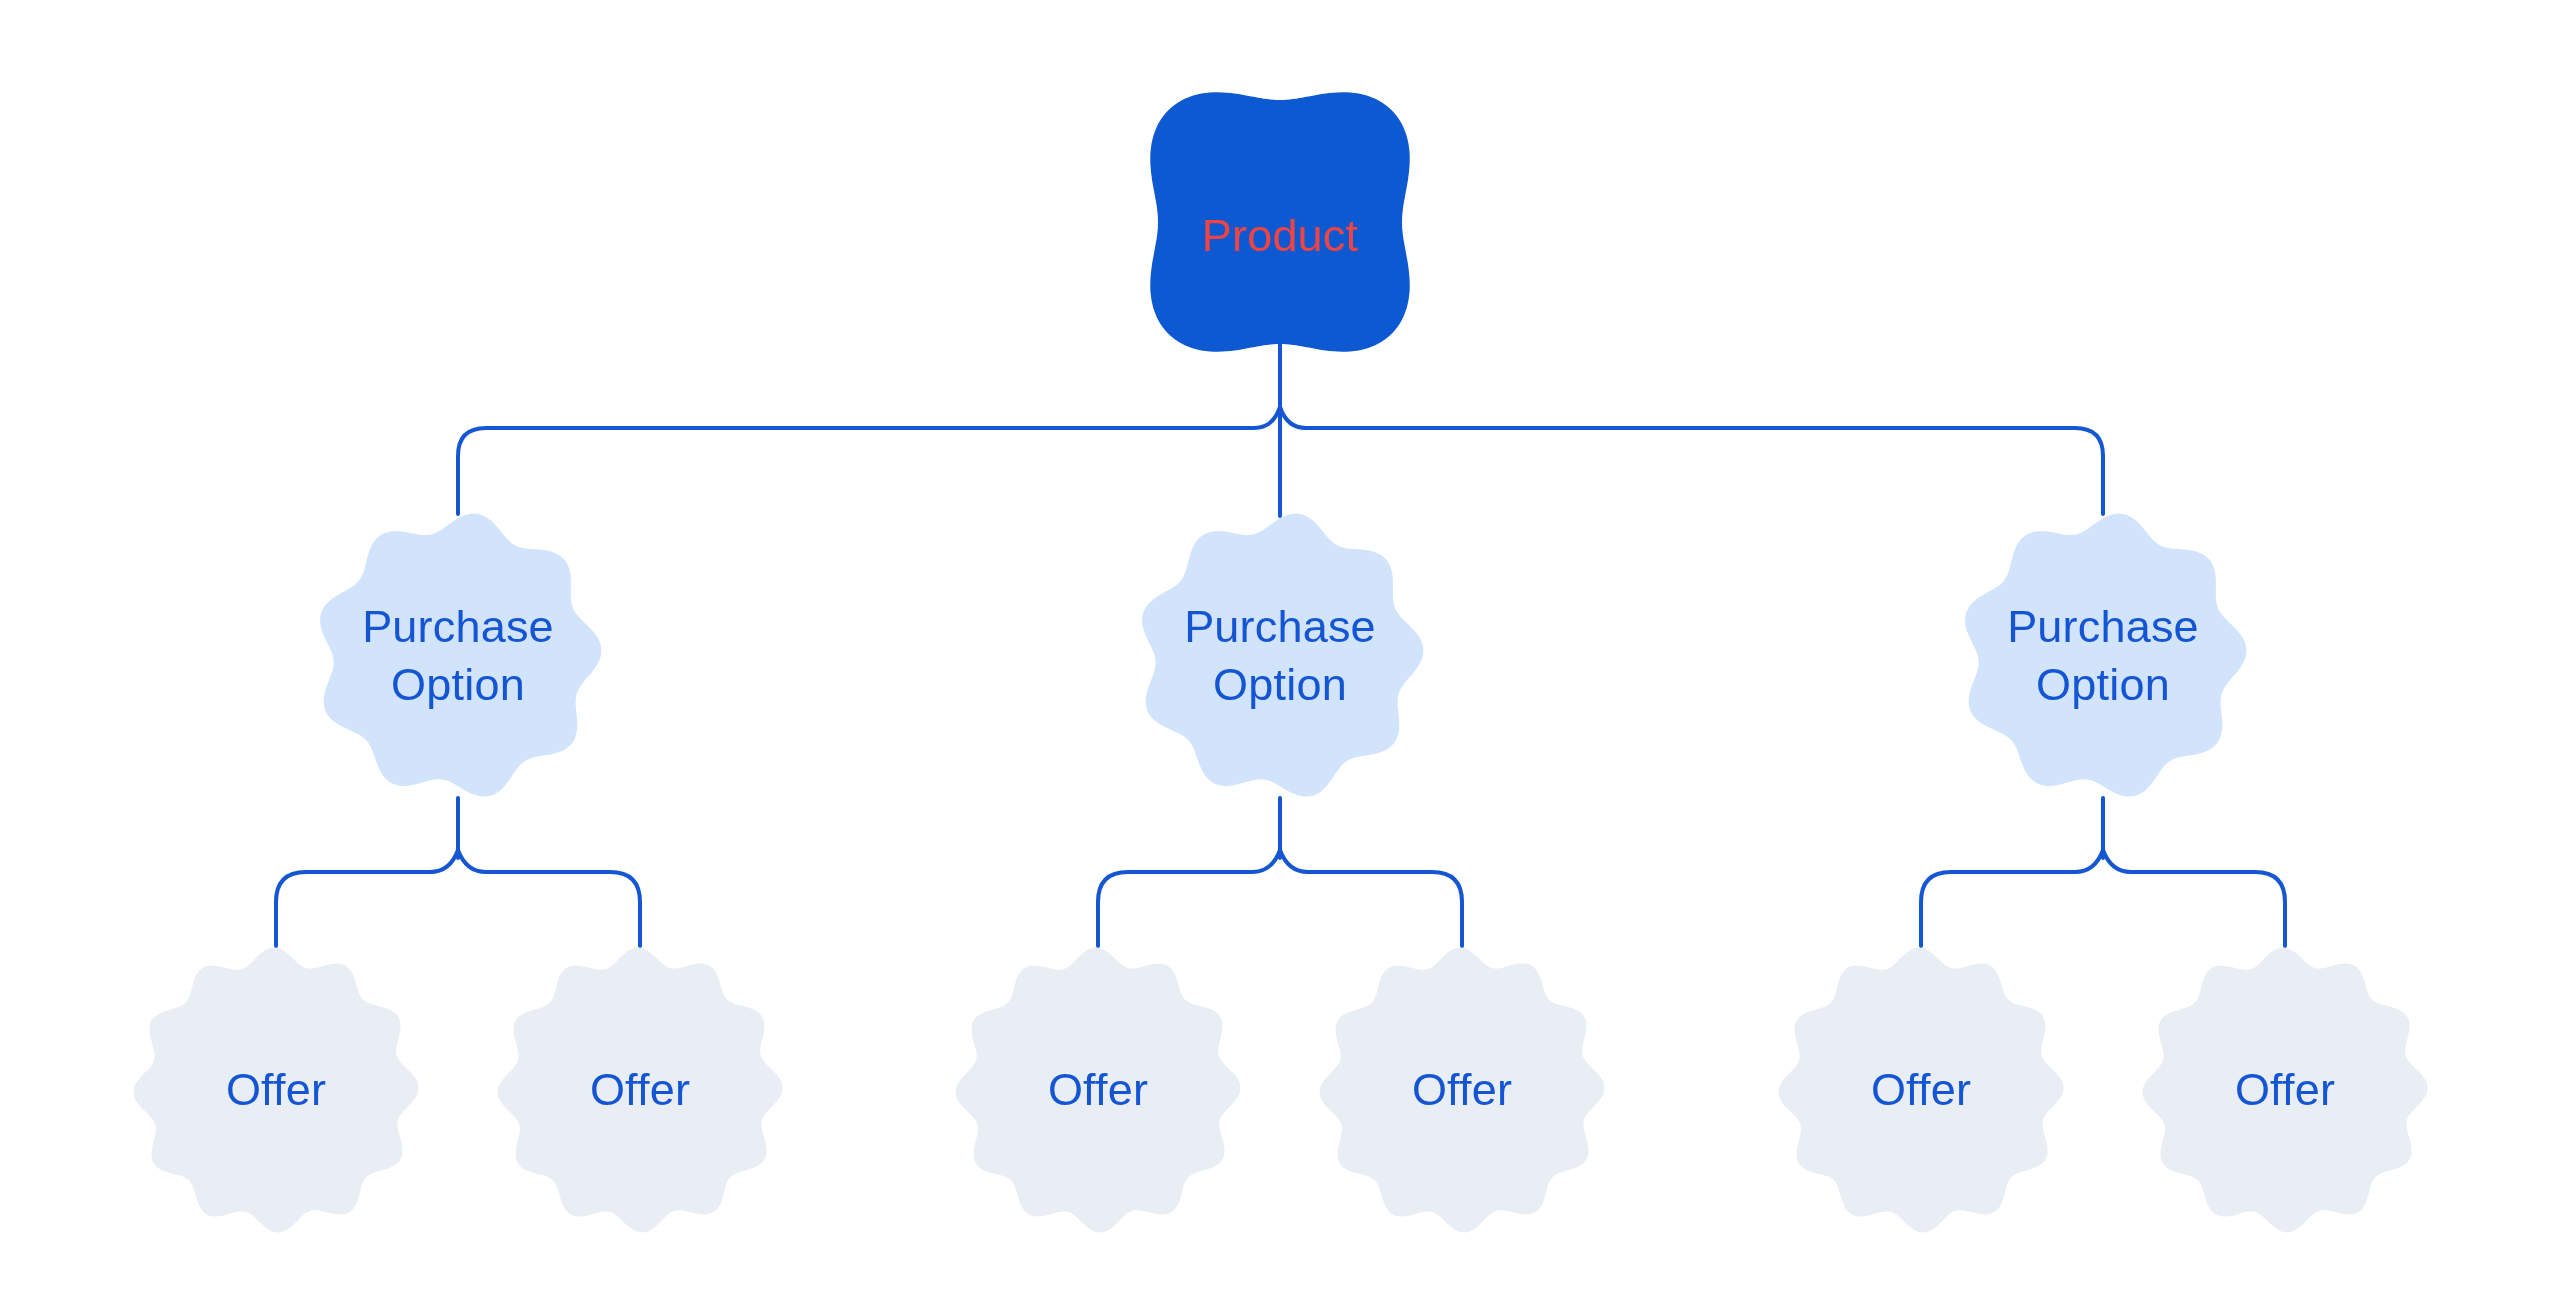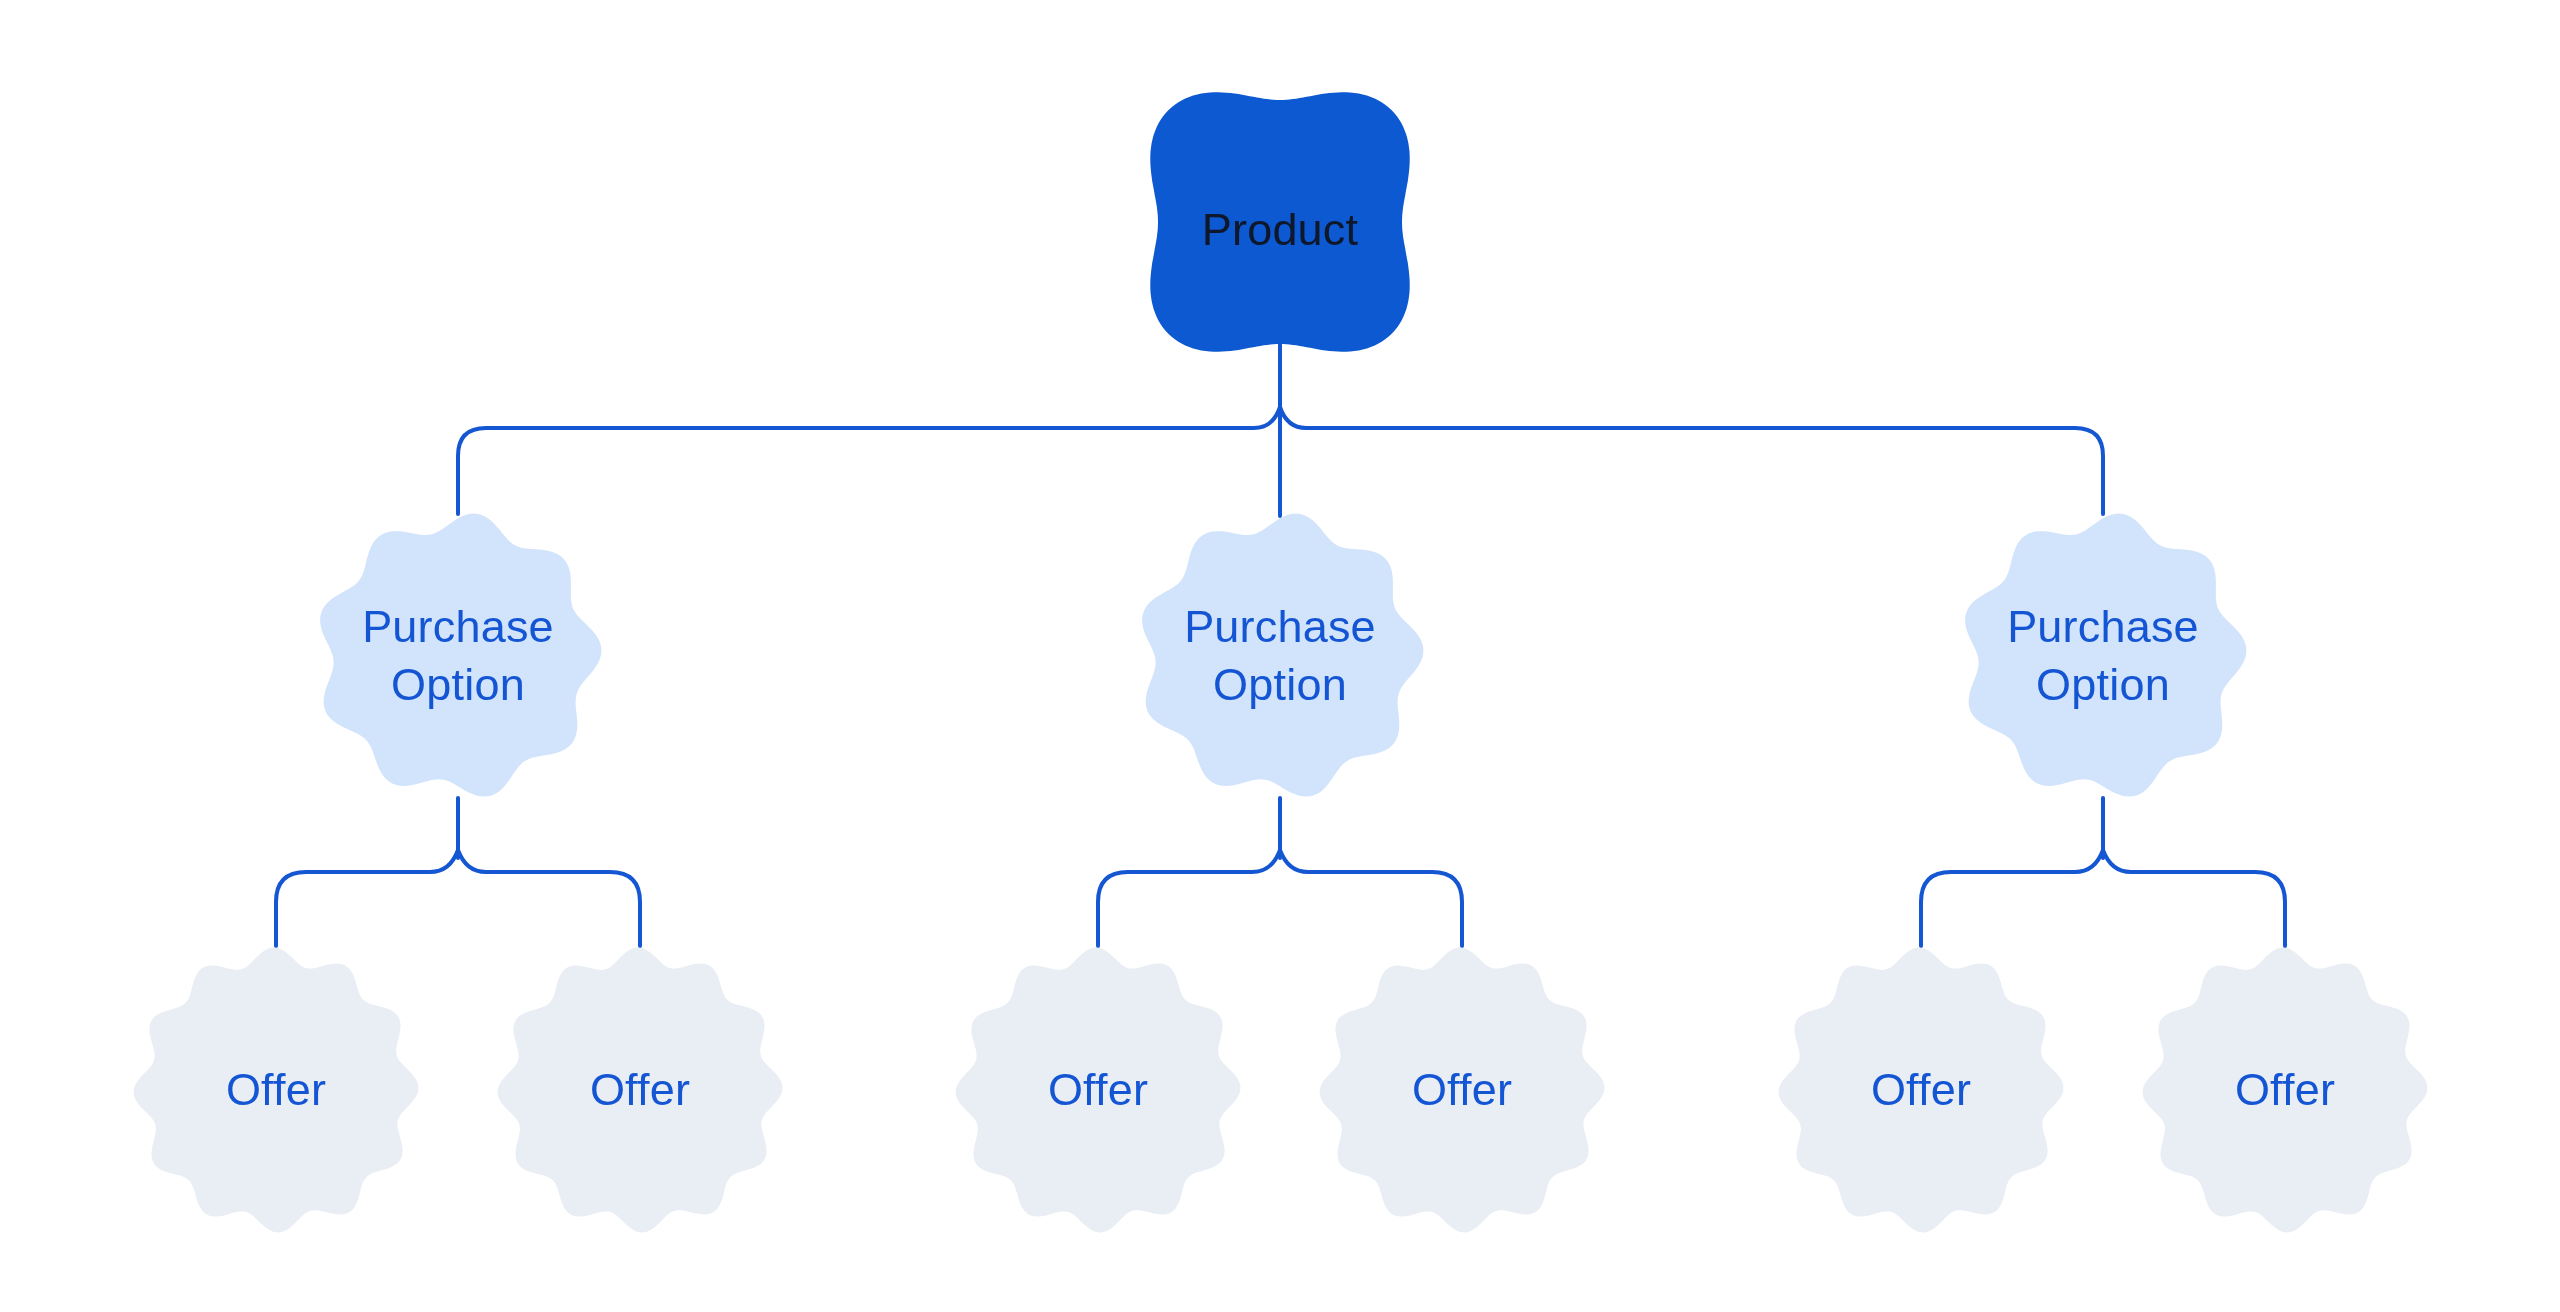--- a/index.html
+++ b/index.html
@@ -53,21 +53,21 @@
       <path d="M418.3,1090.0L417.4,1093.7L415.6,1097.3L413.1,1100.8L410.2,1104.1L407.2,1107.3L404.2,1110.3L401.6,1113.3L399.5,1116.3L398.1,1119.3L397.4,1122.5L397.4,1126.0L398.0,1129.6L399.0,1133.6L400.2,1137.7L401.4,1141.9L402.2,1146.2L402.6,1150.4L402.3,1154.3L401.2,1158.0L399.3,1161.2L396.6,1163.9L393.2,1166.1L389.3,1167.9L385.2,1169.3L381.0,1170.5L376.9,1171.7L373.1,1173.0L369.8,1174.5L367.1,1176.4L364.9,1178.9L363.1,1181.8L361.8,1185.3L360.7,1189.2L359.7,1193.4L358.6,1197.6L357.2,1201.8L355.4,1205.6L353.2,1208.9L350.4,1211.5L347.2,1213.3L343.5,1214.3L339.4,1214.5L335.2,1214.1L330.9,1213.3L326.6,1212.2L322.5,1211.2L318.6,1210.4L315.0,1210.1L311.7,1210.4L308.5,1211.4L305.6,1213.1L302.7,1215.5L299.8,1218.3L296.8,1221.4L293.7,1224.5L290.4,1227.4L287.0,1229.8L283.4,1231.5L279.7,1232.4L276.0,1232.3L272.3,1231.4L268.7,1229.6L265.2,1227.1L261.9,1224.2L258.7,1221.2L255.7,1218.2L252.7,1215.6L249.7,1213.5L246.7,1212.1L243.5,1211.4L240.0,1211.4L236.4,1212.0L232.4,1213.0L228.3,1214.2L224.1,1215.4L219.8,1216.2L215.6,1216.6L211.7,1216.3L208.0,1215.2L204.8,1213.3L202.1,1210.6L199.9,1207.2L198.1,1203.3L196.7,1199.2L195.5,1195.0L194.3,1190.9L193.0,1187.1L191.5,1183.8L189.6,1181.1L187.1,1178.9L184.2,1177.1L180.7,1175.8L176.8,1174.7L172.6,1173.7L168.4,1172.6L164.2,1171.2L160.4,1169.4L157.1,1167.2L154.5,1164.4L152.7,1161.2L151.7,1157.5L151.5,1153.4L151.9,1149.2L152.7,1144.9L153.8,1140.6L154.8,1136.5L155.6,1132.6L155.9,1129.0L155.6,1125.7L154.6,1122.5L152.9,1119.6L150.5,1116.7L147.7,1113.8L144.6,1110.8L141.5,1107.7L138.6,1104.4L136.2,1101.0L134.5,1097.4L133.6,1093.7L133.7,1090.0L134.6,1086.3L136.4,1082.7L138.9,1079.2L141.8,1075.9L144.8,1072.7L147.8,1069.7L150.4,1066.7L152.5,1063.7L153.9,1060.7L154.6,1057.5L154.6,1054.0L154.0,1050.4L153.0,1046.4L151.8,1042.3L150.6,1038.1L149.8,1033.8L149.4,1029.6L149.7,1025.7L150.8,1022.0L152.7,1018.8L155.4,1016.1L158.8,1013.9L162.7,1012.1L166.8,1010.7L171.0,1009.5L175.1,1008.3L178.9,1007.0L182.2,1005.5L184.9,1003.6L187.1,1001.1L188.9,998.2L190.2,994.7L191.3,990.8L192.3,986.6L193.4,982.4L194.8,978.2L196.6,974.4L198.8,971.1L201.6,968.5L204.8,966.7L208.5,965.7L212.6,965.5L216.8,965.9L221.1,966.7L225.4,967.8L229.5,968.8L233.4,969.6L237.0,969.9L240.3,969.6L243.5,968.6L246.4,966.9L249.3,964.5L252.2,961.7L255.2,958.6L258.3,955.5L261.6,952.6L265.0,950.2L268.6,948.5L272.3,947.6L276.0,947.7L279.7,948.6L283.3,950.4L286.8,952.9L290.1,955.8L293.3,958.8L296.3,961.8L299.3,964.4L302.3,966.5L305.3,967.9L308.5,968.6L312.0,968.6L315.6,968.0L319.6,967.0L323.7,965.8L327.9,964.6L332.2,963.8L336.4,963.4L340.3,963.7L344.0,964.8L347.2,966.7L349.9,969.4L352.1,972.8L353.9,976.7L355.3,980.8L356.5,985.0L357.7,989.1L359.0,992.9L360.5,996.2L362.4,998.9L364.9,1001.1L367.8,1002.9L371.3,1004.2L375.2,1005.3L379.4,1006.3L383.6,1007.4L387.8,1008.8L391.6,1010.6L394.9,1012.8L397.5,1015.6L399.3,1018.8L400.3,1022.5L400.5,1026.6L400.1,1030.8L399.3,1035.1L398.2,1039.4L397.2,1043.5L396.4,1047.4L396.1,1051.0L396.4,1054.3L397.4,1057.5L399.1,1060.4L401.5,1063.3L404.3,1066.2L407.4,1069.2L410.5,1072.3L413.4,1075.6L415.8,1079.0L417.5,1082.6L418.4,1086.3L418.3,1090.0Z" fill="#e9edf4"></path>
       <path d="M782.3,1090.0L781.4,1093.7L779.6,1097.3L777.1,1100.8L774.2,1104.1L771.2,1107.3L768.2,1110.3L765.6,1113.3L763.5,1116.3L762.1,1119.3L761.4,1122.5L761.4,1126.0L762.0,1129.6L763.0,1133.6L764.2,1137.7L765.4,1141.9L766.2,1146.2L766.6,1150.4L766.3,1154.3L765.2,1158.0L763.3,1161.2L760.6,1163.9L757.2,1166.1L753.3,1167.9L749.2,1169.3L745.0,1170.5L740.9,1171.7L737.1,1173.0L733.8,1174.5L731.1,1176.4L728.9,1178.9L727.1,1181.8L725.8,1185.3L724.7,1189.2L723.7,1193.4L722.6,1197.6L721.2,1201.8L719.4,1205.6L717.2,1208.9L714.4,1211.5L711.2,1213.3L707.5,1214.3L703.4,1214.5L699.2,1214.1L694.9,1213.3L690.6,1212.2L686.5,1211.2L682.6,1210.4L679.0,1210.1L675.7,1210.4L672.5,1211.4L669.6,1213.1L666.7,1215.5L663.8,1218.3L660.8,1221.4L657.7,1224.5L654.4,1227.4L651.0,1229.8L647.4,1231.5L643.7,1232.4L640.0,1232.3L636.3,1231.4L632.7,1229.6L629.2,1227.1L625.9,1224.2L622.7,1221.2L619.7,1218.2L616.7,1215.6L613.7,1213.5L610.7,1212.1L607.5,1211.4L604.0,1211.4L600.4,1212.0L596.4,1213.0L592.3,1214.2L588.1,1215.4L583.8,1216.2L579.6,1216.6L575.7,1216.3L572.0,1215.2L568.8,1213.3L566.1,1210.6L563.9,1207.2L562.1,1203.3L560.7,1199.2L559.5,1195.0L558.3,1190.9L557.0,1187.1L555.5,1183.8L553.6,1181.1L551.1,1178.9L548.2,1177.1L544.7,1175.8L540.8,1174.7L536.6,1173.7L532.4,1172.6L528.2,1171.2L524.4,1169.4L521.1,1167.2L518.5,1164.4L516.7,1161.2L515.7,1157.5L515.5,1153.4L515.9,1149.2L516.7,1144.9L517.8,1140.6L518.8,1136.5L519.6,1132.6L519.9,1129.0L519.6,1125.7L518.6,1122.5L516.9,1119.6L514.5,1116.7L511.7,1113.8L508.6,1110.8L505.5,1107.7L502.6,1104.4L500.2,1101.0L498.5,1097.4L497.6,1093.7L497.7,1090.0L498.6,1086.3L500.4,1082.7L502.9,1079.2L505.8,1075.9L508.8,1072.7L511.8,1069.7L514.4,1066.7L516.5,1063.7L517.9,1060.7L518.6,1057.5L518.6,1054.0L518.0,1050.4L517.0,1046.4L515.8,1042.3L514.6,1038.1L513.8,1033.8L513.4,1029.6L513.7,1025.7L514.8,1022.0L516.7,1018.8L519.4,1016.1L522.8,1013.9L526.7,1012.1L530.8,1010.7L535.0,1009.5L539.1,1008.3L542.9,1007.0L546.2,1005.5L548.9,1003.6L551.1,1001.1L552.9,998.2L554.2,994.7L555.3,990.8L556.3,986.6L557.4,982.4L558.8,978.2L560.6,974.4L562.8,971.1L565.6,968.5L568.8,966.7L572.5,965.7L576.6,965.5L580.8,965.9L585.1,966.7L589.4,967.8L593.5,968.8L597.4,969.6L601.0,969.9L604.3,969.6L607.5,968.6L610.4,966.9L613.3,964.5L616.2,961.7L619.2,958.6L622.3,955.5L625.6,952.6L629.0,950.2L632.6,948.5L636.3,947.6L640.0,947.7L643.7,948.6L647.3,950.4L650.8,952.9L654.1,955.8L657.3,958.8L660.3,961.8L663.3,964.4L666.3,966.5L669.3,967.9L672.5,968.6L676.0,968.6L679.6,968.0L683.6,967.0L687.7,965.8L691.9,964.6L696.2,963.8L700.4,963.4L704.3,963.7L708.0,964.8L711.2,966.7L713.9,969.4L716.1,972.8L717.9,976.7L719.3,980.8L720.5,985.0L721.7,989.1L723.0,992.9L724.5,996.2L726.4,998.9L728.9,1001.1L731.8,1002.9L735.3,1004.2L739.2,1005.3L743.4,1006.3L747.6,1007.4L751.8,1008.8L755.6,1010.6L758.9,1012.8L761.5,1015.6L763.3,1018.8L764.3,1022.5L764.5,1026.6L764.1,1030.8L763.3,1035.1L762.2,1039.4L761.2,1043.5L760.4,1047.4L760.1,1051.0L760.4,1054.3L761.4,1057.5L763.1,1060.4L765.5,1063.3L768.3,1066.2L771.4,1069.2L774.5,1072.3L777.4,1075.6L779.8,1079.0L781.5,1082.6L782.4,1086.3L782.3,1090.0Z" fill="#e9edf4"></path>
       <path d="M1422.8,656.0L1421.6,659.7L1419.9,663.3L1417.8,666.8L1415.4,670.2L1412.8,673.5L1410.1,676.6L1407.5,679.6L1405.0,682.6L1402.8,685.5L1400.9,688.4L1399.5,691.4L1398.4,694.5L1397.8,697.7L1397.6,701.1L1397.6,704.7L1397.9,708.5L1398.4,712.5L1398.8,716.5L1399.1,720.7L1399.3,724.8L1399.1,729.0L1398.5,732.9L1397.4,736.7L1395.9,740.2L1393.8,743.4L1391.3,746.1L1388.3,748.5L1384.9,750.5L1381.2,752.0L1377.3,753.3L1373.2,754.2L1369.1,755.0L1365.1,755.6L1361.2,756.2L1357.5,756.9L1354.0,757.8L1350.8,759.0L1347.8,760.4L1345.1,762.3L1342.6,764.5L1340.3,767.0L1338.1,769.9L1335.9,773.1L1333.6,776.5L1331.3,779.9L1328.8,783.2L1326.2,786.4L1323.3,789.4L1320.3,791.9L1317.0,793.9L1313.5,795.4L1309.8,796.3L1306.1,796.6L1302.2,796.3L1298.4,795.5L1294.5,794.1L1290.7,792.4L1287.0,790.5L1283.5,788.4L1280.0,786.3L1276.6,784.3L1273.4,782.6L1270.2,781.1L1267.0,780.1L1263.7,779.4L1260.5,779.2L1257.1,779.5L1253.6,780.1L1250.0,780.9L1246.2,782.0L1242.3,783.1L1238.3,784.2L1234.3,785.1L1230.2,785.8L1226.1,786.1L1222.2,785.8L1218.4,785.1L1214.9,783.8L1211.6,782.0L1208.6,779.6L1206.0,776.8L1203.7,773.5L1201.7,769.9L1200.0,766.1L1198.5,762.3L1197.1,758.4L1195.8,754.6L1194.5,751.0L1193.1,747.6L1191.5,744.5L1189.6,741.8L1187.5,739.3L1185.0,737.2L1182.1,735.3L1179.0,733.5L1175.6,731.9L1171.9,730.3L1168.2,728.6L1164.4,726.8L1160.7,724.8L1157.3,722.6L1154.1,720.1L1151.4,717.3L1149.1,714.3L1147.4,710.9L1146.3,707.3L1145.7,703.5L1145.7,699.6L1146.2,695.6L1147.1,691.6L1148.3,687.6L1149.7,683.7L1151.2,679.9L1152.6,676.2L1153.9,672.6L1154.8,669.2L1155.4,665.8L1155.6,662.5L1155.4,659.3L1154.8,656.0L1153.7,652.7L1152.3,649.3L1150.7,645.8L1148.9,642.2L1147.1,638.5L1145.4,634.7L1143.9,630.8L1142.8,626.8L1142.2,622.9L1142.1,619.0L1142.5,615.3L1143.6,611.7L1145.2,608.3L1147.4,605.1L1150.0,602.2L1153.1,599.5L1156.5,597.1L1160.0,594.9L1163.6,592.8L1167.2,590.8L1170.6,588.9L1173.7,587.0L1176.6,584.9L1179.1,582.7L1181.2,580.2L1183.0,577.5L1184.5,574.5L1185.8,571.1L1186.8,567.6L1187.8,563.8L1188.7,559.8L1189.8,555.8L1191.0,551.8L1192.5,548.0L1194.3,544.3L1196.5,541.0L1199.0,538.1L1201.9,535.7L1205.1,533.8L1208.6,532.4L1212.4,531.5L1216.4,531.2L1220.5,531.2L1224.6,531.6L1228.7,532.3L1232.8,533.0L1236.7,533.8L1240.5,534.5L1244.1,534.9L1247.6,535.1L1250.9,534.8L1254.1,534.2L1257.2,533.1L1260.3,531.6L1263.4,529.8L1266.5,527.6L1269.7,525.3L1273.0,522.9L1276.5,520.5L1280.0,518.3L1283.7,516.4L1287.4,514.9L1291.2,513.9L1295.0,513.5L1298.7,513.7L1302.4,514.5L1306.0,516.0L1309.4,517.9L1312.6,520.3L1315.6,523.1L1318.5,526.2L1321.2,529.3L1323.7,532.5L1326.2,535.6L1328.7,538.5L1331.2,541.0L1333.8,543.2L1336.5,545.0L1339.5,546.5L1342.6,547.5L1346.0,548.3L1349.7,548.7L1353.5,549.1L1357.5,549.3L1361.6,549.6L1365.8,550.1L1369.9,550.8L1373.8,551.8L1377.6,553.2L1381.0,555.0L1384.0,557.3L1386.6,560.0L1388.7,563.1L1390.4,566.6L1391.6,570.4L1392.4,574.4L1392.8,578.5L1392.9,582.7L1392.9,586.8L1392.8,590.8L1392.8,594.8L1392.9,598.5L1393.3,602.0L1394.0,605.3L1395.0,608.4L1396.5,611.3L1398.4,614.1L1400.6,616.8L1403.2,619.5L1406.0,622.2L1408.9,625.0L1411.9,628.0L1414.7,631.0L1417.3,634.3L1419.6,637.6L1421.4,641.1L1422.6,644.8L1423.3,648.5L1423.3,652.2L1422.8,656.0Z" fill="#d2e3fc"></path>
       <path d="M1240.3,1090.0L1239.4,1093.7L1237.6,1097.3L1235.1,1100.8L1232.2,1104.1L1229.2,1107.3L1226.2,1110.3L1223.6,1113.3L1221.5,1116.3L1220.1,1119.3L1219.4,1122.5L1219.4,1126.0L1220.0,1129.6L1221.0,1133.6L1222.2,1137.7L1223.4,1141.9L1224.2,1146.2L1224.6,1150.4L1224.3,1154.3L1223.2,1158.0L1221.3,1161.2L1218.6,1163.9L1215.2,1166.1L1211.3,1167.9L1207.2,1169.3L1203.0,1170.5L1198.9,1171.7L1195.1,1173.0L1191.8,1174.5L1189.1,1176.4L1186.9,1178.9L1185.1,1181.8L1183.8,1185.3L1182.7,1189.2L1181.7,1193.4L1180.6,1197.6L1179.2,1201.8L1177.4,1205.6L1175.2,1208.9L1172.4,1211.5L1169.2,1213.3L1165.5,1214.3L1161.4,1214.5L1157.2,1214.1L1152.9,1213.3L1148.6,1212.2L1144.5,1211.2L1140.6,1210.4L1137.0,1210.1L1133.7,1210.4L1130.5,1211.4L1127.6,1213.1L1124.7,1215.5L1121.8,1218.3L1118.8,1221.4L1115.7,1224.5L1112.4,1227.4L1109.0,1229.8L1105.4,1231.5L1101.7,1232.4L1098.0,1232.3L1094.3,1231.4L1090.7,1229.6L1087.2,1227.1L1083.9,1224.2L1080.7,1221.2L1077.7,1218.2L1074.7,1215.6L1071.7,1213.5L1068.7,1212.1L1065.5,1211.4L1062.0,1211.4L1058.4,1212.0L1054.4,1213.0L1050.3,1214.2L1046.1,1215.4L1041.8,1216.2L1037.6,1216.6L1033.7,1216.3L1030.0,1215.2L1026.8,1213.3L1024.1,1210.6L1021.9,1207.2L1020.1,1203.3L1018.7,1199.2L1017.5,1195.0L1016.3,1190.9L1015.0,1187.1L1013.5,1183.8L1011.6,1181.1L1009.1,1178.9L1006.2,1177.1L1002.7,1175.8L998.8,1174.7L994.6,1173.7L990.4,1172.6L986.2,1171.2L982.4,1169.4L979.1,1167.2L976.5,1164.4L974.7,1161.2L973.7,1157.5L973.5,1153.4L973.9,1149.2L974.7,1144.9L975.8,1140.6L976.8,1136.5L977.6,1132.6L977.9,1129.0L977.6,1125.7L976.6,1122.5L974.9,1119.6L972.5,1116.7L969.7,1113.8L966.6,1110.8L963.5,1107.7L960.6,1104.4L958.2,1101.0L956.5,1097.4L955.6,1093.7L955.7,1090.0L956.6,1086.3L958.4,1082.7L960.9,1079.2L963.8,1075.9L966.8,1072.7L969.8,1069.7L972.4,1066.7L974.5,1063.7L975.9,1060.7L976.6,1057.5L976.6,1054.0L976.0,1050.4L975.0,1046.4L973.8,1042.3L972.6,1038.1L971.8,1033.8L971.4,1029.6L971.7,1025.7L972.8,1022.0L974.7,1018.8L977.4,1016.1L980.8,1013.9L984.7,1012.1L988.8,1010.7L993.0,1009.5L997.1,1008.3L1000.9,1007.0L1004.2,1005.5L1006.9,1003.6L1009.1,1001.1L1010.9,998.2L1012.2,994.7L1013.3,990.8L1014.3,986.6L1015.4,982.4L1016.8,978.2L1018.6,974.4L1020.8,971.1L1023.6,968.5L1026.8,966.7L1030.5,965.7L1034.6,965.5L1038.8,965.9L1043.1,966.7L1047.4,967.8L1051.5,968.8L1055.4,969.6L1059.0,969.9L1062.3,969.6L1065.5,968.6L1068.4,966.9L1071.3,964.5L1074.2,961.7L1077.2,958.6L1080.3,955.5L1083.6,952.6L1087.0,950.2L1090.6,948.5L1094.3,947.6L1098.0,947.7L1101.7,948.6L1105.3,950.4L1108.8,952.9L1112.1,955.8L1115.3,958.8L1118.3,961.8L1121.3,964.4L1124.3,966.5L1127.3,967.9L1130.5,968.6L1134.0,968.6L1137.6,968.0L1141.6,967.0L1145.7,965.8L1149.9,964.6L1154.2,963.8L1158.4,963.4L1162.3,963.7L1166.0,964.8L1169.2,966.7L1171.9,969.4L1174.1,972.8L1175.9,976.7L1177.3,980.8L1178.5,985.0L1179.7,989.1L1181.0,992.9L1182.5,996.2L1184.4,998.9L1186.9,1001.1L1189.8,1002.9L1193.3,1004.2L1197.2,1005.3L1201.4,1006.3L1205.6,1007.4L1209.8,1008.8L1213.6,1010.6L1216.9,1012.8L1219.5,1015.6L1221.3,1018.8L1222.3,1022.5L1222.5,1026.6L1222.1,1030.8L1221.3,1035.1L1220.2,1039.4L1219.2,1043.5L1218.4,1047.4L1218.1,1051.0L1218.4,1054.3L1219.4,1057.5L1221.1,1060.4L1223.5,1063.3L1226.3,1066.2L1229.4,1069.2L1232.5,1072.3L1235.4,1075.6L1237.8,1079.0L1239.5,1082.6L1240.4,1086.3L1240.3,1090.0Z" fill="#e9edf4"></path>
       <path d="M1604.3,1090.0L1603.4,1093.7L1601.6,1097.3L1599.1,1100.8L1596.2,1104.1L1593.2,1107.3L1590.2,1110.3L1587.6,1113.3L1585.5,1116.3L1584.1,1119.3L1583.4,1122.5L1583.4,1126.0L1584.0,1129.6L1585.0,1133.6L1586.2,1137.7L1587.4,1141.9L1588.2,1146.2L1588.6,1150.4L1588.3,1154.3L1587.2,1158.0L1585.3,1161.2L1582.6,1163.9L1579.2,1166.1L1575.3,1167.9L1571.2,1169.3L1567.0,1170.5L1562.9,1171.7L1559.1,1173.0L1555.8,1174.5L1553.1,1176.4L1550.9,1178.9L1549.1,1181.8L1547.8,1185.3L1546.7,1189.2L1545.7,1193.4L1544.6,1197.6L1543.2,1201.8L1541.4,1205.6L1539.2,1208.9L1536.4,1211.5L1533.2,1213.3L1529.5,1214.3L1525.4,1214.5L1521.2,1214.1L1516.9,1213.3L1512.6,1212.2L1508.5,1211.2L1504.6,1210.4L1501.0,1210.1L1497.7,1210.4L1494.5,1211.4L1491.6,1213.1L1488.7,1215.5L1485.8,1218.3L1482.8,1221.4L1479.7,1224.5L1476.4,1227.4L1473.0,1229.8L1469.4,1231.5L1465.7,1232.4L1462.0,1232.3L1458.3,1231.4L1454.7,1229.6L1451.2,1227.1L1447.9,1224.2L1444.7,1221.2L1441.7,1218.2L1438.7,1215.6L1435.7,1213.5L1432.7,1212.1L1429.5,1211.4L1426.0,1211.4L1422.4,1212.0L1418.4,1213.0L1414.3,1214.2L1410.1,1215.4L1405.8,1216.2L1401.6,1216.6L1397.7,1216.3L1394.0,1215.2L1390.8,1213.3L1388.1,1210.6L1385.9,1207.2L1384.1,1203.3L1382.7,1199.2L1381.5,1195.0L1380.3,1190.9L1379.0,1187.1L1377.5,1183.8L1375.6,1181.1L1373.1,1178.9L1370.2,1177.1L1366.7,1175.8L1362.8,1174.7L1358.6,1173.7L1354.4,1172.6L1350.2,1171.2L1346.4,1169.4L1343.1,1167.2L1340.5,1164.4L1338.7,1161.2L1337.7,1157.5L1337.5,1153.4L1337.9,1149.2L1338.7,1144.9L1339.8,1140.6L1340.8,1136.5L1341.6,1132.6L1341.9,1129.0L1341.6,1125.7L1340.6,1122.5L1338.9,1119.6L1336.5,1116.7L1333.7,1113.8L1330.6,1110.8L1327.5,1107.7L1324.6,1104.4L1322.2,1101.0L1320.5,1097.4L1319.6,1093.7L1319.7,1090.0L1320.6,1086.3L1322.4,1082.7L1324.9,1079.2L1327.8,1075.9L1330.8,1072.7L1333.8,1069.7L1336.4,1066.7L1338.5,1063.7L1339.9,1060.7L1340.6,1057.5L1340.6,1054.0L1340.0,1050.4L1339.0,1046.4L1337.8,1042.3L1336.6,1038.1L1335.8,1033.8L1335.4,1029.6L1335.7,1025.7L1336.8,1022.0L1338.7,1018.8L1341.4,1016.1L1344.8,1013.9L1348.7,1012.1L1352.8,1010.7L1357.0,1009.5L1361.1,1008.3L1364.9,1007.0L1368.2,1005.5L1370.9,1003.6L1373.1,1001.1L1374.9,998.2L1376.2,994.7L1377.3,990.8L1378.3,986.6L1379.4,982.4L1380.8,978.2L1382.6,974.4L1384.8,971.1L1387.6,968.5L1390.8,966.7L1394.5,965.7L1398.6,965.5L1402.8,965.9L1407.1,966.7L1411.4,967.8L1415.5,968.8L1419.4,969.6L1423.0,969.9L1426.3,969.6L1429.5,968.6L1432.4,966.9L1435.3,964.5L1438.2,961.7L1441.2,958.6L1444.3,955.5L1447.6,952.6L1451.0,950.2L1454.6,948.5L1458.3,947.6L1462.0,947.7L1465.7,948.6L1469.3,950.4L1472.8,952.9L1476.1,955.8L1479.3,958.8L1482.3,961.8L1485.3,964.4L1488.3,966.5L1491.3,967.9L1494.5,968.6L1498.0,968.6L1501.6,968.0L1505.6,967.0L1509.7,965.8L1513.9,964.6L1518.2,963.8L1522.4,963.4L1526.3,963.7L1530.0,964.8L1533.2,966.7L1535.9,969.4L1538.1,972.8L1539.9,976.7L1541.3,980.8L1542.5,985.0L1543.7,989.1L1545.0,992.9L1546.5,996.2L1548.4,998.9L1550.9,1001.1L1553.8,1002.9L1557.3,1004.2L1561.2,1005.3L1565.4,1006.3L1569.6,1007.4L1573.8,1008.8L1577.6,1010.6L1580.9,1012.8L1583.5,1015.6L1585.3,1018.8L1586.3,1022.5L1586.5,1026.6L1586.1,1030.8L1585.3,1035.1L1584.2,1039.4L1583.2,1043.5L1582.4,1047.4L1582.1,1051.0L1582.4,1054.3L1583.4,1057.5L1585.1,1060.4L1587.5,1063.3L1590.3,1066.2L1593.4,1069.2L1596.5,1072.3L1599.4,1075.6L1601.8,1079.0L1603.5,1082.6L1604.4,1086.3L1604.3,1090.0Z" fill="#e9edf4"></path>
       <path d="M2245.8,656.0L2244.6,659.7L2242.9,663.3L2240.8,666.8L2238.4,670.2L2235.8,673.5L2233.1,676.6L2230.5,679.6L2228.0,682.6L2225.8,685.5L2223.9,688.4L2222.5,691.4L2221.4,694.5L2220.8,697.7L2220.6,701.1L2220.6,704.7L2220.9,708.5L2221.4,712.5L2221.8,716.5L2222.1,720.7L2222.3,724.8L2222.1,729.0L2221.5,732.9L2220.4,736.7L2218.9,740.2L2216.8,743.4L2214.3,746.1L2211.3,748.5L2207.9,750.5L2204.2,752.0L2200.3,753.3L2196.2,754.2L2192.1,755.0L2188.1,755.6L2184.2,756.2L2180.5,756.9L2177.0,757.8L2173.8,759.0L2170.8,760.4L2168.1,762.3L2165.6,764.5L2163.3,767.0L2161.1,769.9L2158.9,773.1L2156.6,776.5L2154.3,779.9L2151.8,783.2L2149.2,786.4L2146.3,789.4L2143.3,791.9L2140.0,793.9L2136.5,795.4L2132.8,796.3L2129.1,796.6L2125.2,796.3L2121.4,795.5L2117.5,794.1L2113.7,792.4L2110.0,790.5L2106.5,788.4L2103.0,786.3L2099.6,784.3L2096.4,782.6L2093.2,781.1L2090.0,780.1L2086.7,779.4L2083.5,779.2L2080.1,779.5L2076.6,780.1L2073.0,780.9L2069.2,782.0L2065.3,783.1L2061.3,784.2L2057.3,785.1L2053.2,785.8L2049.1,786.1L2045.2,785.8L2041.4,785.1L2037.9,783.8L2034.6,782.0L2031.6,779.6L2029.0,776.8L2026.7,773.5L2024.7,769.9L2023.0,766.1L2021.5,762.3L2020.1,758.4L2018.8,754.6L2017.5,751.0L2016.1,747.6L2014.5,744.5L2012.6,741.8L2010.5,739.3L2008.0,737.2L2005.1,735.3L2002.0,733.5L1998.6,731.9L1994.9,730.3L1991.2,728.6L1987.4,726.8L1983.7,724.8L1980.3,722.6L1977.1,720.1L1974.4,717.3L1972.1,714.3L1970.4,710.9L1969.3,707.3L1968.7,703.5L1968.7,699.6L1969.2,695.6L1970.1,691.6L1971.3,687.6L1972.7,683.7L1974.2,679.9L1975.6,676.2L1976.9,672.6L1977.8,669.2L1978.4,665.8L1978.6,662.5L1978.4,659.3L1977.8,656.0L1976.7,652.7L1975.3,649.3L1973.7,645.8L1971.9,642.2L1970.1,638.5L1968.4,634.7L1966.9,630.8L1965.8,626.8L1965.2,622.9L1965.1,619.0L1965.5,615.3L1966.6,611.7L1968.2,608.3L1970.4,605.1L1973.0,602.2L1976.1,599.5L1979.5,597.1L1983.0,594.9L1986.6,592.8L1990.2,590.8L1993.6,588.9L1996.7,587.0L1999.6,584.9L2002.1,582.7L2004.2,580.2L2006.0,577.5L2007.5,574.5L2008.8,571.1L2009.8,567.6L2010.8,563.8L2011.7,559.8L2012.8,555.8L2014.0,551.8L2015.5,548.0L2017.3,544.3L2019.5,541.0L2022.0,538.1L2024.9,535.7L2028.1,533.8L2031.6,532.4L2035.4,531.5L2039.4,531.2L2043.5,531.2L2047.6,531.6L2051.7,532.3L2055.8,533.0L2059.7,533.8L2063.5,534.5L2067.1,534.9L2070.6,535.1L2073.9,534.8L2077.1,534.2L2080.2,533.1L2083.3,531.6L2086.4,529.8L2089.5,527.6L2092.7,525.3L2096.0,522.9L2099.5,520.5L2103.0,518.3L2106.7,516.4L2110.4,514.9L2114.2,513.9L2118.0,513.5L2121.7,513.7L2125.4,514.5L2129.0,516.0L2132.4,517.9L2135.6,520.3L2138.6,523.1L2141.5,526.2L2144.2,529.3L2146.7,532.5L2149.2,535.6L2151.7,538.5L2154.2,541.0L2156.8,543.2L2159.5,545.0L2162.5,546.5L2165.6,547.5L2169.0,548.3L2172.7,548.7L2176.5,549.1L2180.5,549.3L2184.6,549.6L2188.8,550.1L2192.9,550.8L2196.8,551.8L2200.6,553.2L2204.0,555.0L2207.0,557.3L2209.6,560.0L2211.7,563.1L2213.4,566.6L2214.6,570.4L2215.4,574.4L2215.8,578.5L2215.9,582.7L2215.9,586.8L2215.8,590.8L2215.8,594.8L2215.9,598.5L2216.3,602.0L2217.0,605.3L2218.0,608.4L2219.5,611.3L2221.4,614.1L2223.6,616.8L2226.2,619.5L2229.0,622.2L2231.9,625.0L2234.9,628.0L2237.7,631.0L2240.3,634.3L2242.6,637.6L2244.4,641.1L2245.6,644.8L2246.3,648.5L2246.3,652.2L2245.8,656.0Z" fill="#d2e3fc"></path>
       <path d="M2063.3,1090.0L2062.4,1093.7L2060.6,1097.3L2058.1,1100.8L2055.2,1104.1L2052.2,1107.3L2049.2,1110.3L2046.6,1113.3L2044.5,1116.3L2043.1,1119.3L2042.4,1122.5L2042.4,1126.0L2043.0,1129.6L2044.0,1133.6L2045.2,1137.7L2046.4,1141.9L2047.2,1146.2L2047.6,1150.4L2047.3,1154.3L2046.2,1158.0L2044.3,1161.2L2041.6,1163.9L2038.2,1166.1L2034.3,1167.9L2030.2,1169.3L2026.0,1170.5L2021.9,1171.7L2018.1,1173.0L2014.8,1174.5L2012.1,1176.4L2009.9,1178.9L2008.1,1181.8L2006.8,1185.3L2005.7,1189.2L2004.7,1193.4L2003.6,1197.6L2002.2,1201.8L2000.4,1205.6L1998.2,1208.9L1995.4,1211.5L1992.2,1213.3L1988.5,1214.3L1984.4,1214.5L1980.2,1214.1L1975.9,1213.3L1971.6,1212.2L1967.5,1211.2L1963.6,1210.4L1960.0,1210.1L1956.7,1210.4L1953.5,1211.4L1950.6,1213.1L1947.7,1215.5L1944.8,1218.3L1941.8,1221.4L1938.7,1224.5L1935.4,1227.4L1932.0,1229.8L1928.4,1231.5L1924.7,1232.4L1921.0,1232.3L1917.3,1231.4L1913.7,1229.6L1910.2,1227.1L1906.9,1224.2L1903.7,1221.2L1900.7,1218.2L1897.7,1215.6L1894.7,1213.5L1891.7,1212.1L1888.5,1211.4L1885.0,1211.4L1881.4,1212.0L1877.4,1213.0L1873.3,1214.2L1869.1,1215.4L1864.8,1216.2L1860.6,1216.6L1856.7,1216.3L1853.0,1215.2L1849.8,1213.3L1847.1,1210.6L1844.9,1207.2L1843.1,1203.3L1841.7,1199.2L1840.5,1195.0L1839.3,1190.9L1838.0,1187.1L1836.5,1183.8L1834.6,1181.1L1832.1,1178.9L1829.2,1177.1L1825.7,1175.8L1821.8,1174.7L1817.6,1173.7L1813.4,1172.6L1809.2,1171.2L1805.4,1169.4L1802.1,1167.2L1799.5,1164.4L1797.7,1161.2L1796.7,1157.5L1796.5,1153.4L1796.9,1149.2L1797.7,1144.9L1798.8,1140.6L1799.8,1136.5L1800.6,1132.6L1800.9,1129.0L1800.6,1125.7L1799.6,1122.5L1797.9,1119.6L1795.5,1116.7L1792.7,1113.8L1789.6,1110.8L1786.5,1107.7L1783.6,1104.4L1781.2,1101.0L1779.5,1097.4L1778.6,1093.7L1778.7,1090.0L1779.6,1086.3L1781.4,1082.7L1783.9,1079.2L1786.8,1075.9L1789.8,1072.7L1792.8,1069.7L1795.4,1066.7L1797.5,1063.7L1798.9,1060.7L1799.6,1057.5L1799.6,1054.0L1799.0,1050.4L1798.0,1046.4L1796.8,1042.3L1795.6,1038.1L1794.8,1033.8L1794.4,1029.6L1794.7,1025.7L1795.8,1022.0L1797.7,1018.8L1800.4,1016.1L1803.8,1013.9L1807.7,1012.1L1811.8,1010.7L1816.0,1009.5L1820.1,1008.3L1823.9,1007.0L1827.2,1005.5L1829.9,1003.6L1832.1,1001.1L1833.9,998.2L1835.2,994.7L1836.3,990.8L1837.3,986.6L1838.4,982.4L1839.8,978.2L1841.6,974.4L1843.8,971.1L1846.6,968.5L1849.8,966.7L1853.5,965.7L1857.6,965.5L1861.8,965.9L1866.1,966.7L1870.4,967.8L1874.5,968.8L1878.4,969.6L1882.0,969.9L1885.3,969.6L1888.5,968.6L1891.4,966.9L1894.3,964.5L1897.2,961.7L1900.2,958.6L1903.3,955.5L1906.6,952.6L1910.0,950.2L1913.6,948.5L1917.3,947.6L1921.0,947.7L1924.7,948.6L1928.3,950.4L1931.8,952.9L1935.1,955.8L1938.3,958.8L1941.3,961.8L1944.3,964.4L1947.3,966.5L1950.3,967.9L1953.5,968.6L1957.0,968.6L1960.6,968.0L1964.6,967.0L1968.7,965.8L1972.9,964.6L1977.2,963.8L1981.4,963.4L1985.3,963.7L1989.0,964.8L1992.2,966.7L1994.9,969.4L1997.1,972.8L1998.9,976.7L2000.3,980.8L2001.5,985.0L2002.7,989.1L2004.0,992.9L2005.5,996.2L2007.4,998.9L2009.9,1001.1L2012.8,1002.9L2016.3,1004.2L2020.2,1005.3L2024.4,1006.3L2028.6,1007.4L2032.8,1008.8L2036.6,1010.6L2039.9,1012.8L2042.5,1015.6L2044.3,1018.8L2045.3,1022.5L2045.5,1026.6L2045.1,1030.8L2044.3,1035.1L2043.2,1039.4L2042.2,1043.5L2041.4,1047.4L2041.1,1051.0L2041.4,1054.3L2042.4,1057.5L2044.1,1060.4L2046.5,1063.3L2049.3,1066.2L2052.4,1069.2L2055.5,1072.3L2058.4,1075.6L2060.8,1079.0L2062.5,1082.6L2063.4,1086.3L2063.3,1090.0Z" fill="#e9edf4"></path>
       <path d="M2427.3,1090.0L2426.4,1093.7L2424.6,1097.3L2422.1,1100.8L2419.2,1104.1L2416.2,1107.3L2413.2,1110.3L2410.6,1113.3L2408.5,1116.3L2407.1,1119.3L2406.4,1122.5L2406.4,1126.0L2407.0,1129.6L2408.0,1133.6L2409.2,1137.7L2410.4,1141.9L2411.2,1146.2L2411.6,1150.4L2411.3,1154.3L2410.2,1158.0L2408.3,1161.2L2405.6,1163.9L2402.2,1166.1L2398.3,1167.9L2394.2,1169.3L2390.0,1170.5L2385.9,1171.7L2382.1,1173.0L2378.8,1174.5L2376.1,1176.4L2373.9,1178.9L2372.1,1181.8L2370.8,1185.3L2369.7,1189.2L2368.7,1193.4L2367.6,1197.6L2366.2,1201.8L2364.4,1205.6L2362.2,1208.9L2359.4,1211.5L2356.2,1213.3L2352.5,1214.3L2348.4,1214.5L2344.2,1214.1L2339.9,1213.3L2335.6,1212.2L2331.5,1211.2L2327.6,1210.4L2324.0,1210.1L2320.7,1210.4L2317.5,1211.4L2314.6,1213.1L2311.7,1215.5L2308.8,1218.3L2305.8,1221.4L2302.7,1224.5L2299.4,1227.4L2296.0,1229.8L2292.4,1231.5L2288.7,1232.4L2285.0,1232.3L2281.3,1231.4L2277.7,1229.6L2274.2,1227.1L2270.9,1224.2L2267.7,1221.2L2264.7,1218.2L2261.7,1215.6L2258.7,1213.5L2255.7,1212.1L2252.5,1211.4L2249.0,1211.4L2245.4,1212.0L2241.4,1213.0L2237.3,1214.2L2233.1,1215.4L2228.8,1216.2L2224.6,1216.6L2220.7,1216.3L2217.0,1215.2L2213.8,1213.3L2211.1,1210.6L2208.9,1207.2L2207.1,1203.3L2205.7,1199.2L2204.5,1195.0L2203.3,1190.9L2202.0,1187.1L2200.5,1183.8L2198.6,1181.1L2196.1,1178.9L2193.2,1177.1L2189.7,1175.8L2185.8,1174.7L2181.6,1173.7L2177.4,1172.6L2173.2,1171.2L2169.4,1169.4L2166.1,1167.2L2163.5,1164.4L2161.7,1161.2L2160.7,1157.5L2160.5,1153.4L2160.9,1149.2L2161.7,1144.9L2162.8,1140.6L2163.8,1136.5L2164.6,1132.6L2164.9,1129.0L2164.6,1125.7L2163.6,1122.5L2161.9,1119.6L2159.5,1116.7L2156.7,1113.8L2153.6,1110.8L2150.5,1107.7L2147.6,1104.4L2145.2,1101.0L2143.5,1097.4L2142.6,1093.7L2142.7,1090.0L2143.6,1086.3L2145.4,1082.7L2147.9,1079.2L2150.8,1075.9L2153.8,1072.7L2156.8,1069.7L2159.4,1066.7L2161.5,1063.7L2162.9,1060.7L2163.6,1057.5L2163.6,1054.0L2163.0,1050.4L2162.0,1046.4L2160.8,1042.3L2159.6,1038.1L2158.8,1033.8L2158.4,1029.6L2158.7,1025.7L2159.8,1022.0L2161.7,1018.8L2164.4,1016.1L2167.8,1013.9L2171.7,1012.1L2175.8,1010.7L2180.0,1009.5L2184.1,1008.3L2187.9,1007.0L2191.2,1005.5L2193.9,1003.6L2196.1,1001.1L2197.9,998.2L2199.2,994.7L2200.3,990.8L2201.3,986.6L2202.4,982.4L2203.8,978.2L2205.6,974.4L2207.8,971.1L2210.6,968.5L2213.8,966.7L2217.5,965.7L2221.6,965.5L2225.8,965.9L2230.1,966.7L2234.4,967.8L2238.5,968.8L2242.4,969.6L2246.0,969.9L2249.3,969.6L2252.5,968.6L2255.4,966.9L2258.3,964.5L2261.2,961.7L2264.2,958.6L2267.3,955.5L2270.6,952.6L2274.0,950.2L2277.6,948.5L2281.3,947.6L2285.0,947.7L2288.7,948.6L2292.3,950.4L2295.8,952.9L2299.1,955.8L2302.3,958.8L2305.3,961.8L2308.3,964.4L2311.3,966.5L2314.3,967.9L2317.5,968.6L2321.0,968.6L2324.6,968.0L2328.6,967.0L2332.7,965.8L2336.9,964.6L2341.2,963.8L2345.4,963.4L2349.3,963.7L2353.0,964.8L2356.2,966.7L2358.9,969.4L2361.1,972.8L2362.9,976.7L2364.3,980.8L2365.5,985.0L2366.7,989.1L2368.0,992.9L2369.5,996.2L2371.4,998.9L2373.9,1001.1L2376.8,1002.9L2380.3,1004.2L2384.2,1005.3L2388.4,1006.3L2392.6,1007.4L2396.8,1008.8L2400.6,1010.6L2403.9,1012.8L2406.5,1015.6L2408.3,1018.8L2409.3,1022.5L2409.5,1026.6L2409.1,1030.8L2408.3,1035.1L2407.2,1039.4L2406.2,1043.5L2405.4,1047.4L2405.1,1051.0L2405.4,1054.3L2406.4,1057.5L2408.1,1060.4L2410.5,1063.3L2413.3,1066.2L2416.4,1069.2L2419.5,1072.3L2422.4,1075.6L2424.8,1079.0L2426.5,1082.6L2427.4,1086.3L2427.3,1090.0Z" fill="#e9edf4"></path>
     </svg>
   <div id="labels">
-      <div class="node-label" style="left: 1280px; top: 230px; width: 240px; color: #0f172a;">Product</div>
+      <div class="node-label" style="left: 1280px; top: 236px; width: 240px; color: #ef4444;">Product</div>
       <div class="node-label" style="left: 458px; top: 656px; width: 240px; color: rgb(20, 85, 212);">Purchase Option</div>
       <div class="node-label" style="left: 276px; top: 1090px; width: 220px; color: rgb(20, 85, 212);">Offer</div>
       <div class="node-label" style="left: 640px; top: 1090px; width: 220px; color: rgb(20, 85, 212);">Offer</div>
       <div class="node-label" style="left: 1280px; top: 656px; width: 240px; color: rgb(20, 85, 212);">Purchase Option</div>
       <div class="node-label" style="left: 1098px; top: 1090px; width: 220px; color: rgb(20, 85, 212);">Offer</div>
       <div class="node-label" style="left: 1462px; top: 1090px; width: 220px; color: rgb(20, 85, 212);">Offer</div>
       <div class="node-label" style="left: 2103px; top: 656px; width: 240px; color: rgb(20, 85, 212);">Purchase Option</div>
       <div class="node-label" style="left: 1921px; top: 1090px; width: 220px; color: rgb(20, 85, 212);">Offer</div>
       <div class="node-label" style="left: 2285px; top: 1090px; width: 220px; color: rgb(20, 85, 212);">Offer</div>
     </div>

